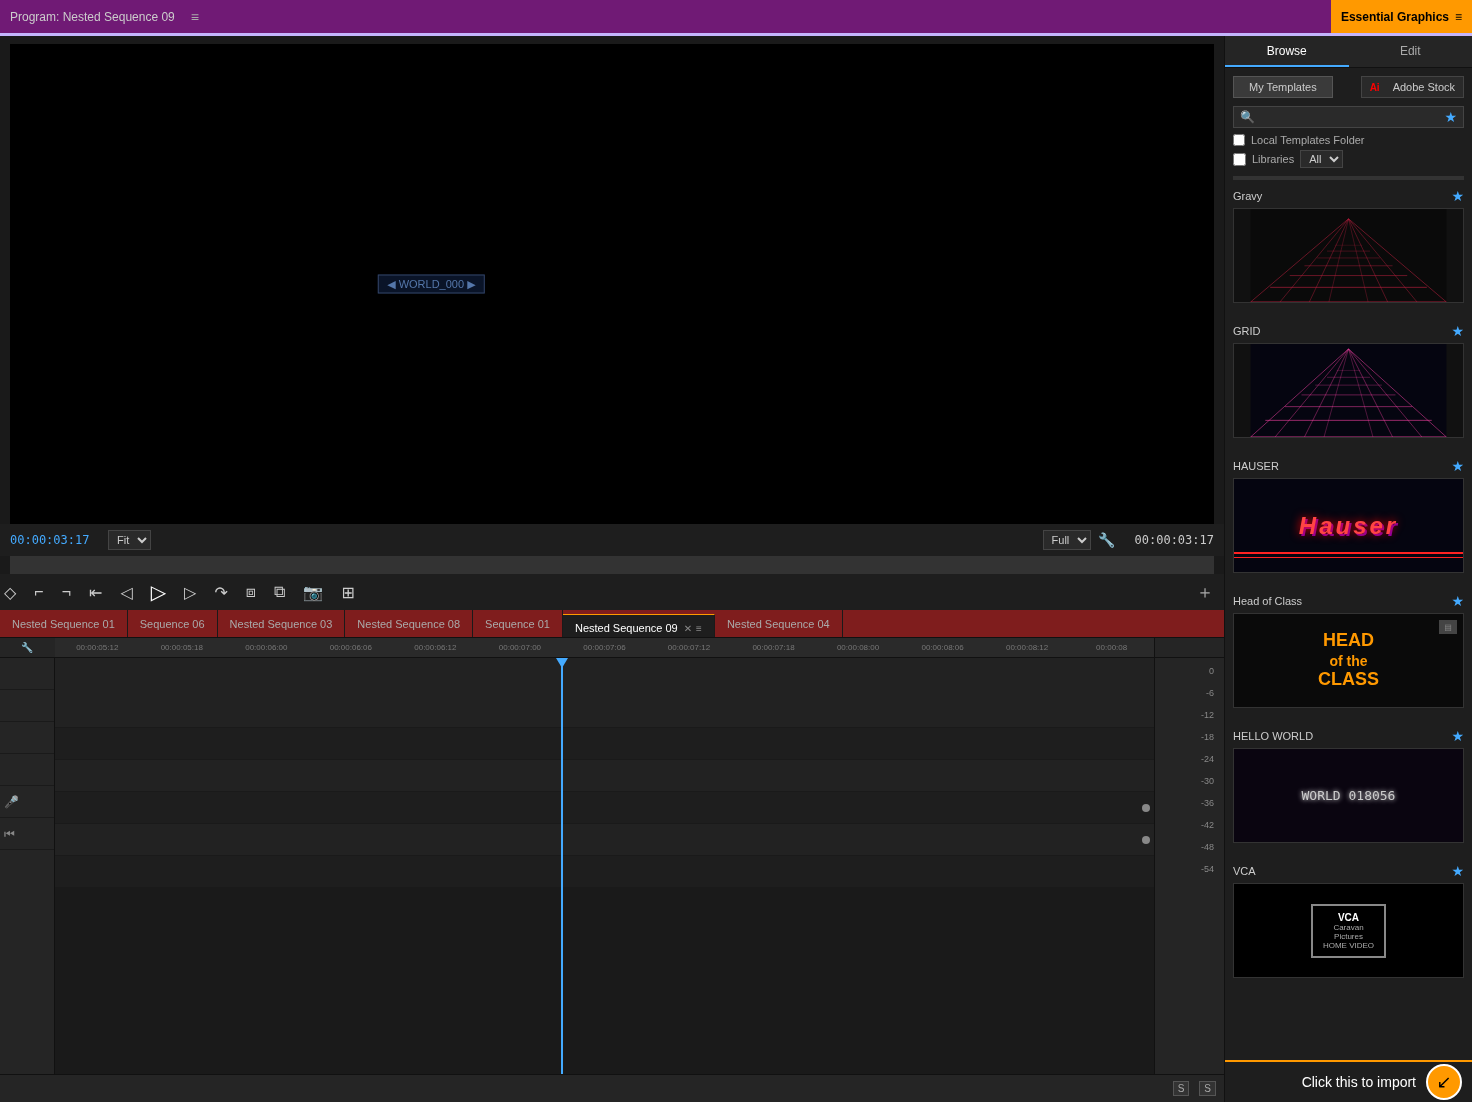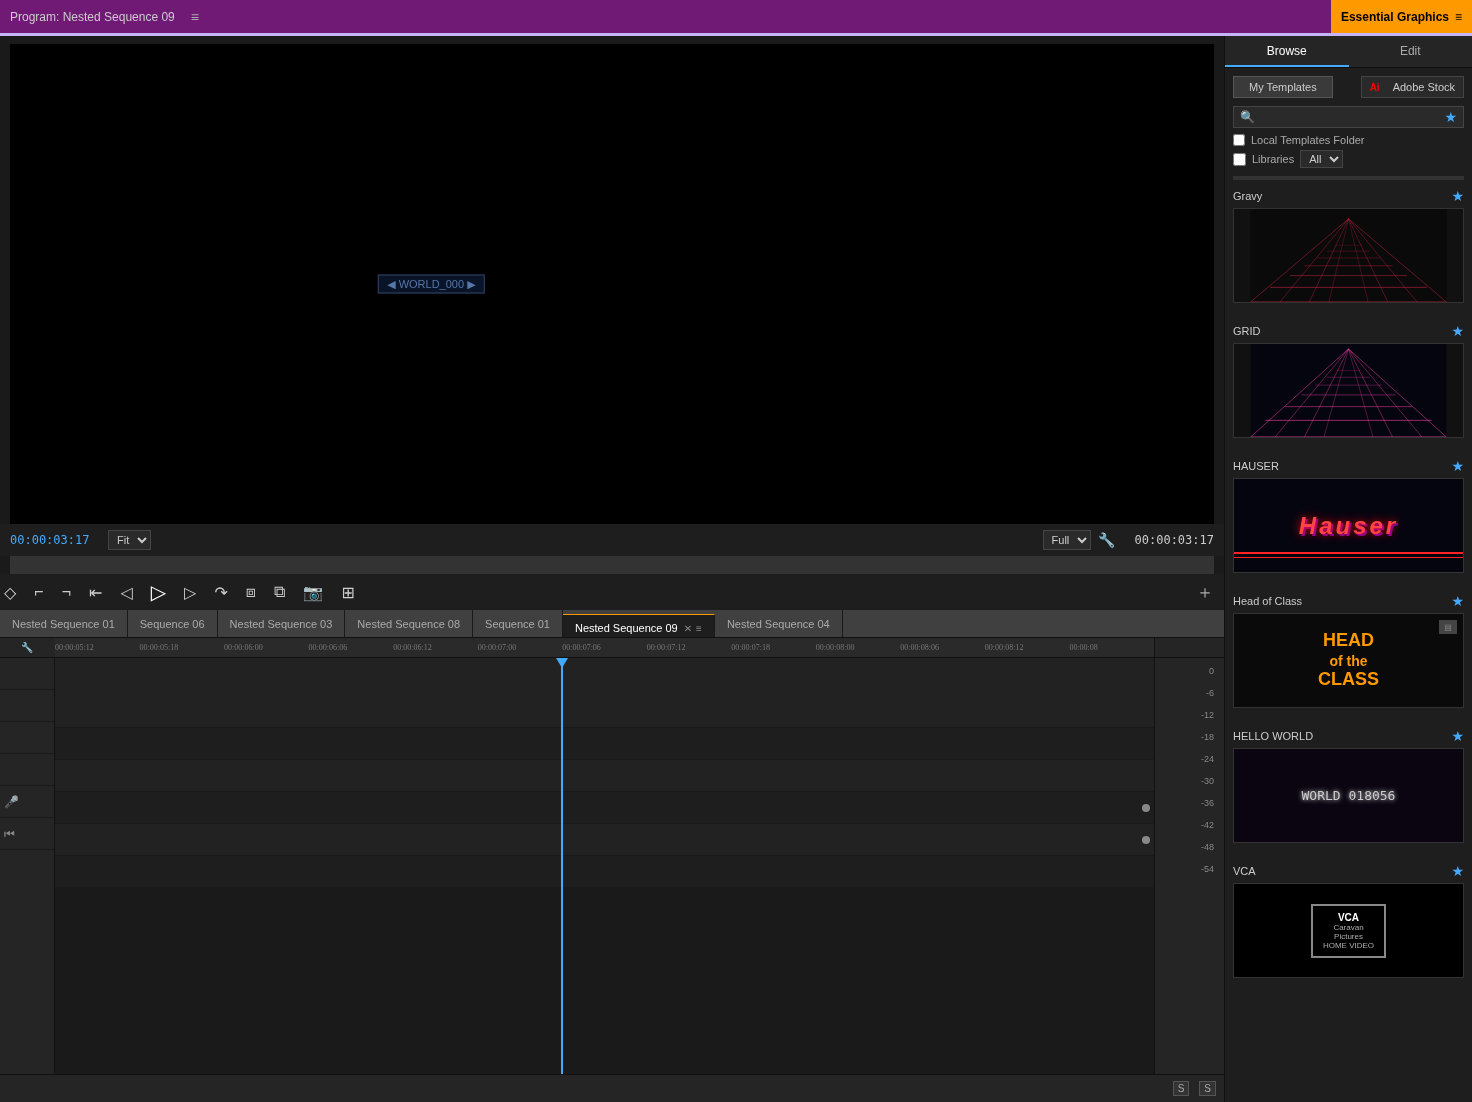--- a/index.html
+++ b/index.html
@@ -181,21 +181,21 @@
       font-size: 18px;
       cursor: pointer;
       margin-left: auto;
       margin-right: 10px;
     }
 
     
     .tabs-row {
       display: flex;
       align-items: center;
-      background: #404040;
+      background: #7f1d1d;
       height: 28px;
       border-bottom: 1px solid #111;
       overflow-x: auto;
       flex-shrink: 0;
     }
     .tab-item {
       padding: 0 12px;
       height: 100%;
       display: flex;
       align-items: center;
@@ -231,23 +231,23 @@
       border-bottom: 1px solid #111;
       flex-shrink: 0;
       display: flex;
       align-items: center;
       font-size: 9px;
       color: #888;
       overflow: hidden;
     }
     .ruler-mark {
       flex: 1;
+      text-align: center;
       font-size: 8px;
       color: #777;
-      font-family: Liberation Serif, serif;
     }
 
     
     .timeline-body {
       flex: 1;
       display: flex;
       background: #1a1a1a;
       position: relative;
       overflow: hidden;
     }
@@ -861,16 +861,22 @@
                 <div class="vga-text2">Caravan</div>
                 <div class="vga-text2">Pictures</div>
                 <div class="vga-text3">HOME VIDEO</div>
               </div>
             </div>
           </div>
         </div>
 
     </div>
 
+    <div class="import-bar">
+      <span class="import-label">Click this to import</span>
+      <div class="import-icon">
+        <span>↙</span>
+      </div>
+    </div>
 
   </div>
 
 </div>
 
 </body></html>

